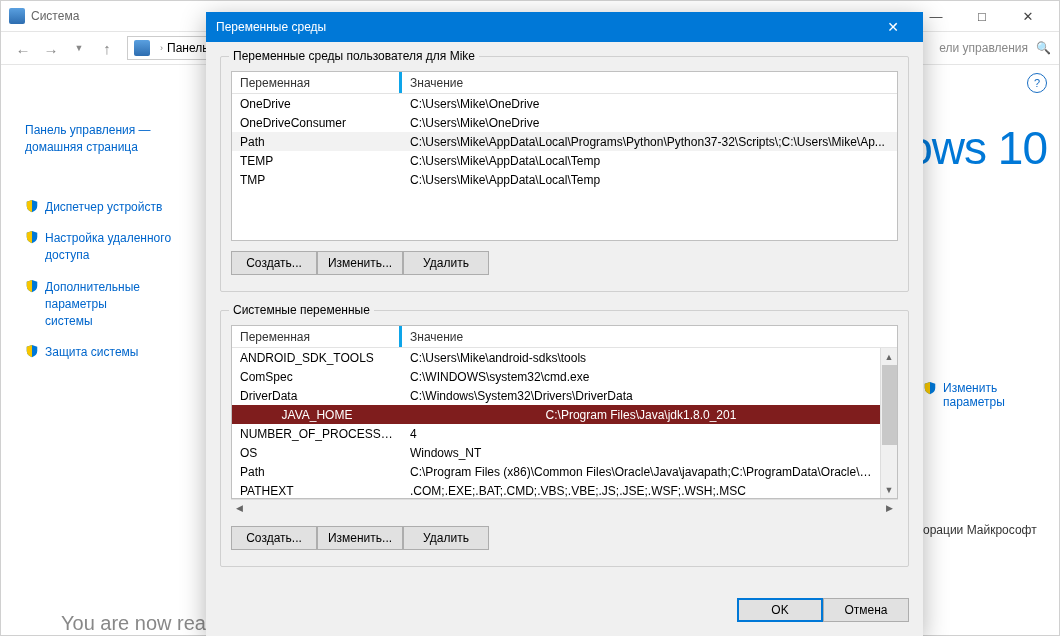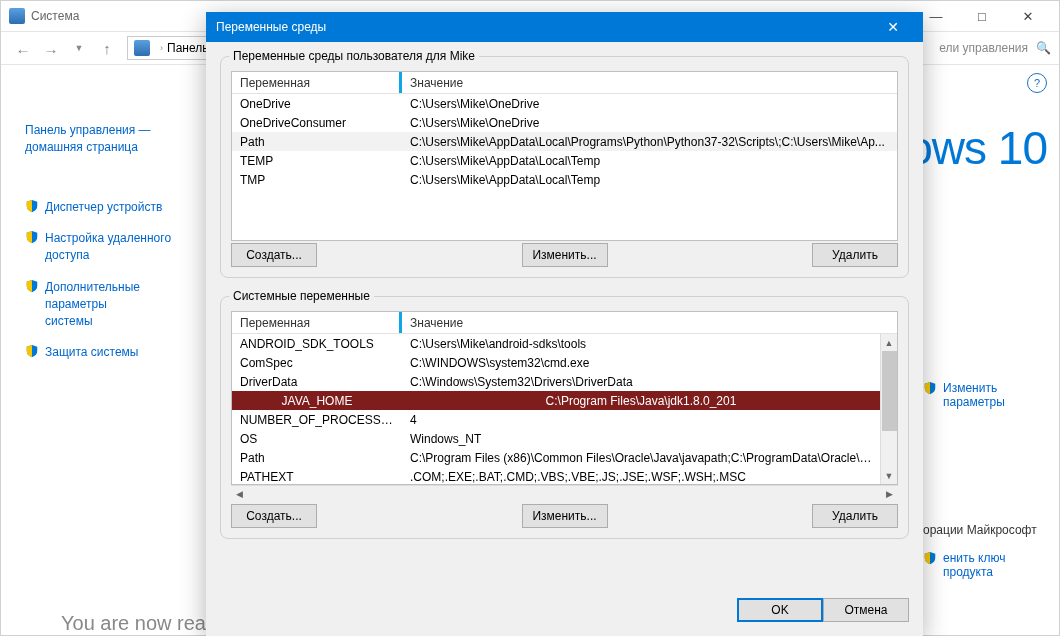--- a/index.html
+++ b/index.html
@@ -34,21 +34,21 @@
 .right-links .rlink { color: #0066cc; margin-bottom: 14px; display: flex; align-items: flex-start; }
 .bottom-text { position: absolute; bottom: 0; left: 60px; font-size: 20px; color: #888; font-weight: 300; }
 
 
 .dialog { position: absolute; left: 206px; top: 12px; width: 717px; height: 624px; background: #f0f0f0; box-shadow: 0 6px 24px rgba(0,0,0,0.3); display: flex; flex-direction: column; }
 .dialog-titlebar { height: 30px; background: #0078d7; color: #fff; display: flex; align-items: center; padding: 0 10px; }
 .dialog-title { flex: 1; }
 .dialog-close { width: 40px; display: flex; justify-content: center; font-size: 14px; }
 .dialog-body { flex: 1; padding: 14px 14px 10px 14px; background: #f0f0f0; display: flex; flex-direction: column; }
 
-.groupbox { border: 1px solid #d0d0d0; border-radius: 8px; padding: 14px 10px 10px 10px; position: relative; background: #f0f0f0; }
+.groupbox { border: 1px solid #d0d0d0; border-radius: 2px; padding: 14px 10px 16px 10px; position: relative; background: #f0f0f0; }
 .groupbox-title { position: absolute; top: -8px; left: 8px; background: #f0f0f0; padding: 0 4px; }
 .listview { border: 1px solid #c0c0c0; background: #fff; height: 170px; overflow: hidden; position: relative; }
 .listview.tall { height: 174px; }
 .lv-header { display: flex; border-bottom: 1px solid #e3e3e3; background: #fff; height: 22px; align-items: center; }
 .lv-header .col { padding: 0 8px; color: #333; }
 .col-name { width: 170px; flex-shrink: 0; border-right: 3px solid #0ea5e9; height: 100%; display: flex; align-items: center; }
 .col-value { flex: 1; }
 .lv-rows { overflow: hidden; }
 .lv-row { display: flex; height: 19px; align-items: center; }
 .lv-row .cell { padding: 0 8px; white-space: nowrap; overflow: hidden; text-overflow: ellipsis; }
@@ -56,21 +56,21 @@
 .cell-value { flex: 1; }
 .lv-row.sel-light { background: #f2f2f2; }
 .lv-row.sel-blue { background: #7f1d1d; color: #fff; text-align: center; }
 .lv-scroll { position: absolute; right: 0; top: 22px; bottom: 0; width: 17px; background: #f0f0f0; border-left: 1px solid #ddd; display: flex; flex-direction: column; align-items: center; }
 .lv-scroll .arrow { height: 17px; width: 100%; display: flex; align-items: center; justify-content: center; color: #666; font-size: 9px; }
 .lv-scroll .thumb { width: 15px; background: #c8c8c8; }
 .lv-hscroll { height: 17px; background: #f0f0f0; border-top: 1px solid #ddd; display:flex; align-items:center; }
 .lv-hscroll .harrow { width:17px; display:flex; align-items:center; justify-content:center; color:#666; font-size:9px; }
 .lv-hscroll .htrack { flex:1; position:relative; height:15px; }
 
-.button-row { display: flex; justify-content: space-between; gap: 8px; margin-top: 2px; }
+.button-row { display: flex; justify-content: flex-start; margin-top: 10px; }
 .btn { min-width: 86px; height: 24px; background: #e1e1e1; border: 1px solid #adadad; display: flex; align-items: center; justify-content: center; padding: 0 8px; }
 .btn.primary { border: 2px solid #0078d7; background: #e1e1e1; }
 
 .spacer { height: 18px; }
 .dialog-footer { display: flex; justify-content: flex-end; padding: 6px 14px 14px 14px; }
 </style>
 </head>
 <body>
 
 <div class="explorer">
@@ -158,27 +158,20 @@
             <path d="M8 1 L14 3 L14 8 Q14 13 8 15 Q2 13 2 8 L2 3 Z" fill="#0078d7"></path>
             <path d="M8 1 L8 15 Q2 13 2 8 L2 3 Z" fill="#f7c600"></path>
           </svg></span>
       <div>
         <div>Изменить</div>
         <div>параметры</div>
       </div>
     </div>
     <div style="height:100px;"></div>
     <div style="color:#333;margin-bottom:14px;">орации Майкрософт</div>
-    <div class="rlink">
-      <span class="shield"><svg viewBox="0 0 16 16">
-            <path d="M8 1 L14 3 L14 8 Q14 13 8 15 Q2 13 2 8 L2 3 Z" fill="#0078d7"></path>
-            <path d="M8 1 L8 15 Q2 13 2 8 L2 3 Z" fill="#f7c600"></path>
-          </svg></span>
-      <span>енить ключ продукта</span>
-    </div>
   </div>
   <div class="bottom-text">You are now ready to</div>
 </div>
 
 <div class="dialog">
   <div class="dialog-titlebar">
     <div class="dialog-title">Переменные среды</div>
     <div class="dialog-close">✕</div>
   </div>
   <div class="dialog-body">

